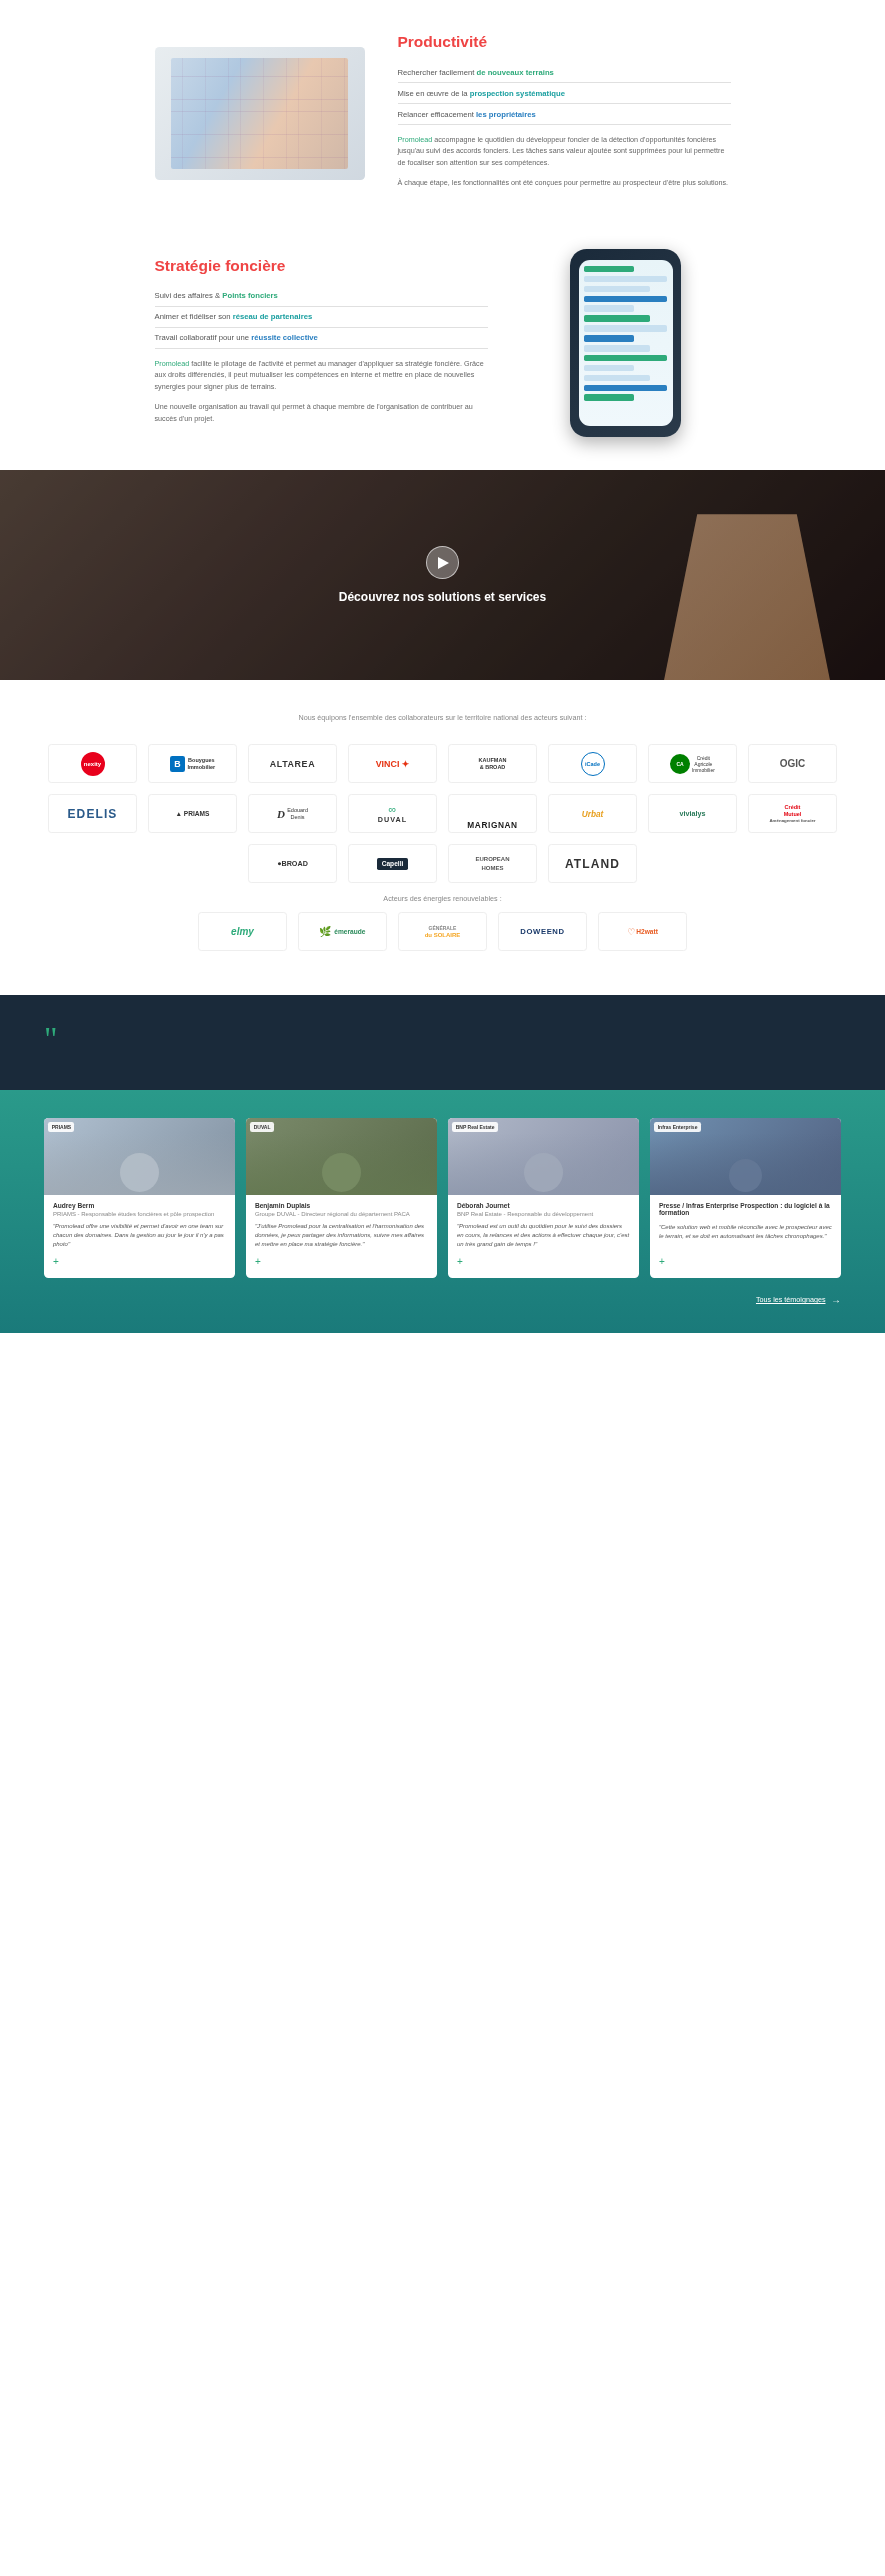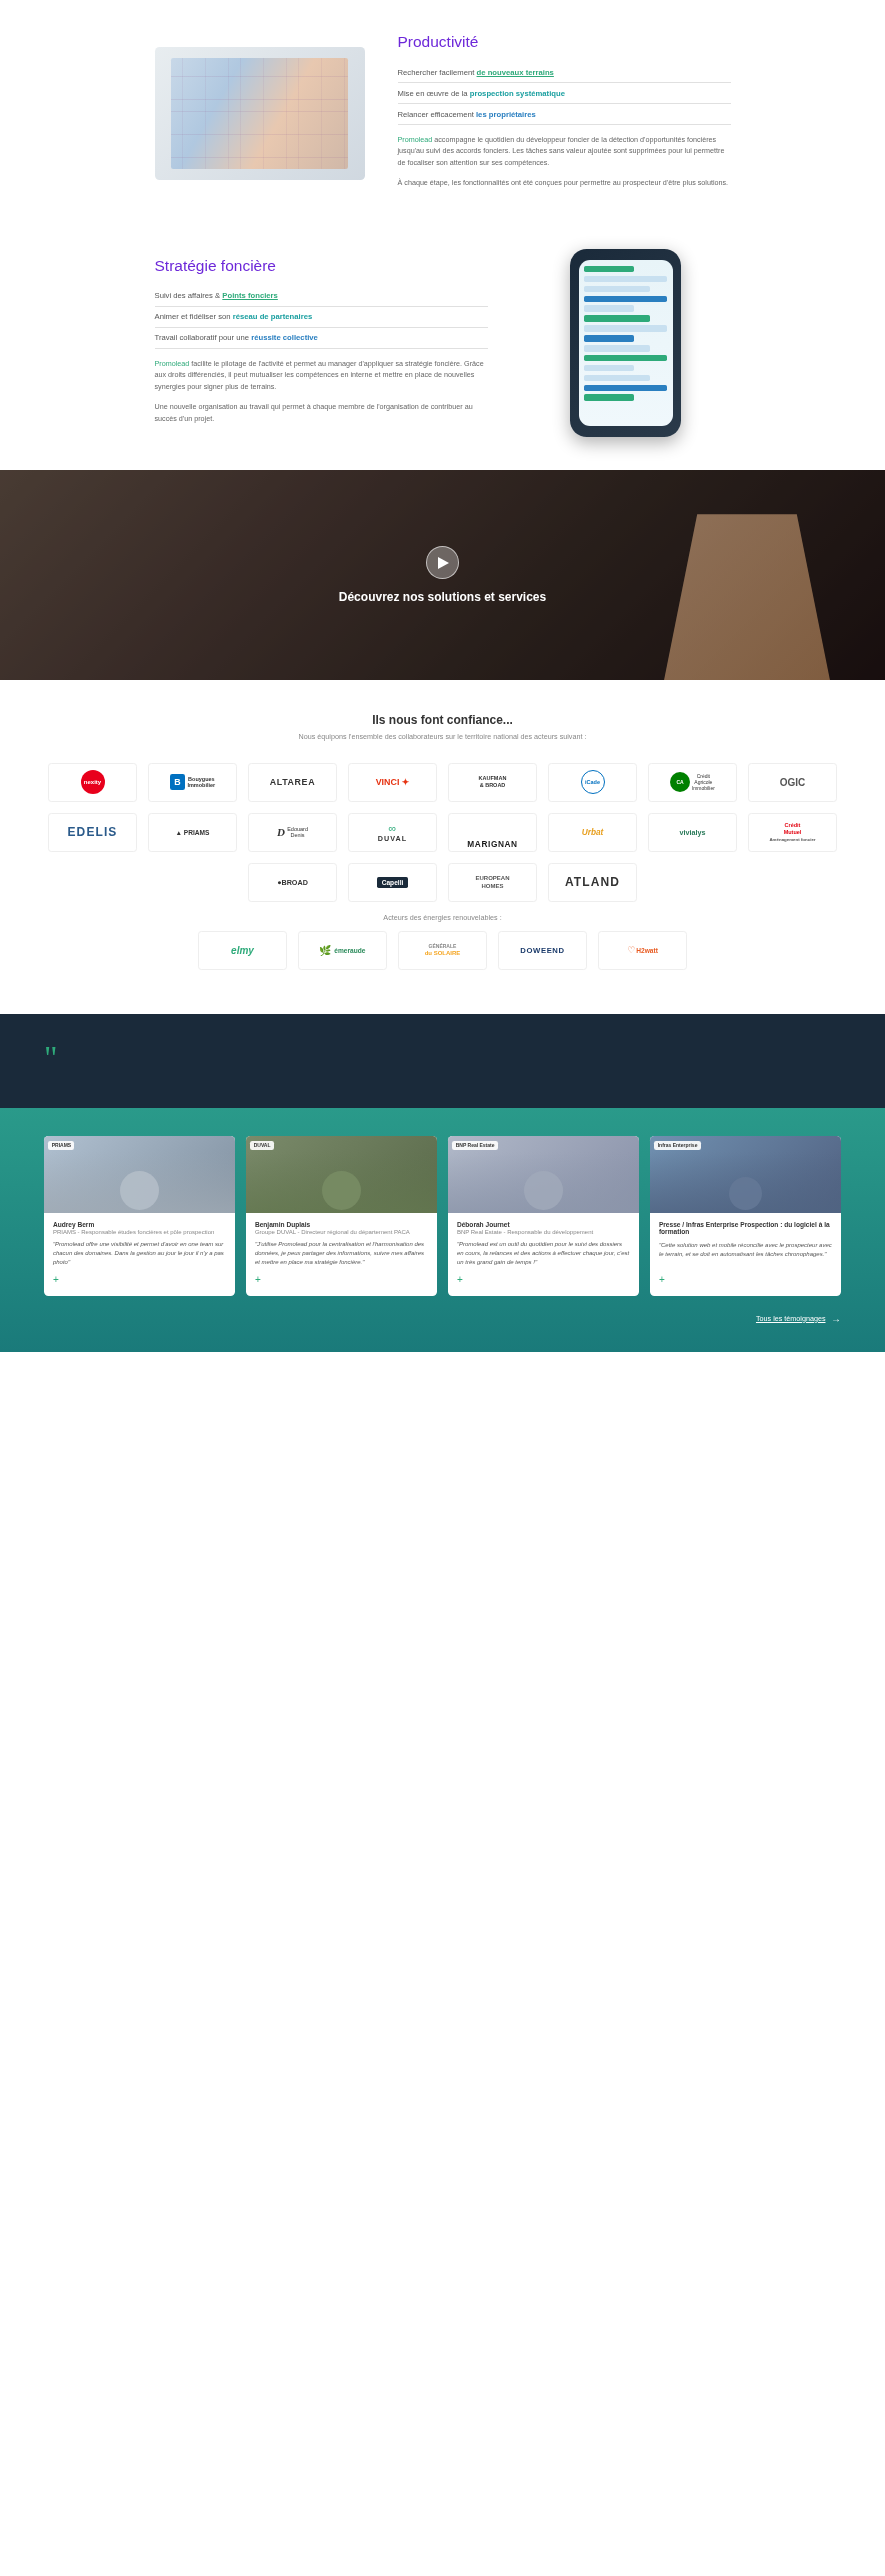--- a/index.html
+++ b/index.html
@@ -41,34 +41,33 @@
       top: 0; left: 0; right: 0; bottom: 0;
       background: 
         repeating-linear-gradient(0deg, transparent, transparent 11px, rgba(150,100,150,0.15) 11px, rgba(150,100,150,0.15) 11.6px),
         repeating-linear-gradient(90deg, transparent, transparent 11px, rgba(150,100,150,0.1) 11px, rgba(150,100,150,0.1) 11.6px);
     }
     .section-productivite .right-content {
       flex: 1;
     }
     .section-title {
       font-size: 15.5px;
-      font-weight: 400;
-      color: #6d28d9;
+      font-weight: 700;
+      color: #ef4444;
       margin-bottom: 11px;
     }
     .feature-line {
       padding: 5.5px 0;
       border-bottom: 0.6px solid #e0e0e0;
       font-size: 7.7px;
       color: #555;
     }
     .feature-line .highlight-green {
       color: #2eaa7a;
       font-weight: 600;
-      text-decoration: underline;
     }
     .feature-line .highlight-teal {
       color: #1a9fa0;
       font-weight: 600;
     }
     .feature-line .highlight-blue {
       color: #2a7fc0;
       font-weight: 600;
     }
     .brand-name {
@@ -532,21 +531,20 @@
         <div class="play-icon"></div>
       </div>
       <div class="video-title">Découvrez nos solutions et services</div>
     </div>
     <div class="video-hand"></div>
   </div>
 </section>
 
 <section>
   <div class="section-trust">
-    <div class="section-trust-title">Ils nous font confiance...</div>
     <div class="section-trust-subtitle">Nous équipons l'ensemble des collaborateurs sur le territoire national des acteurs suivant :</div>
 
     <div class="logos-grid">
 
       <div class="logo-item">
         <div class="logo-wrapper">
             <div class="nexity-circle">nexity</div>
           </div>
       </div>
       <div class="logo-item">

